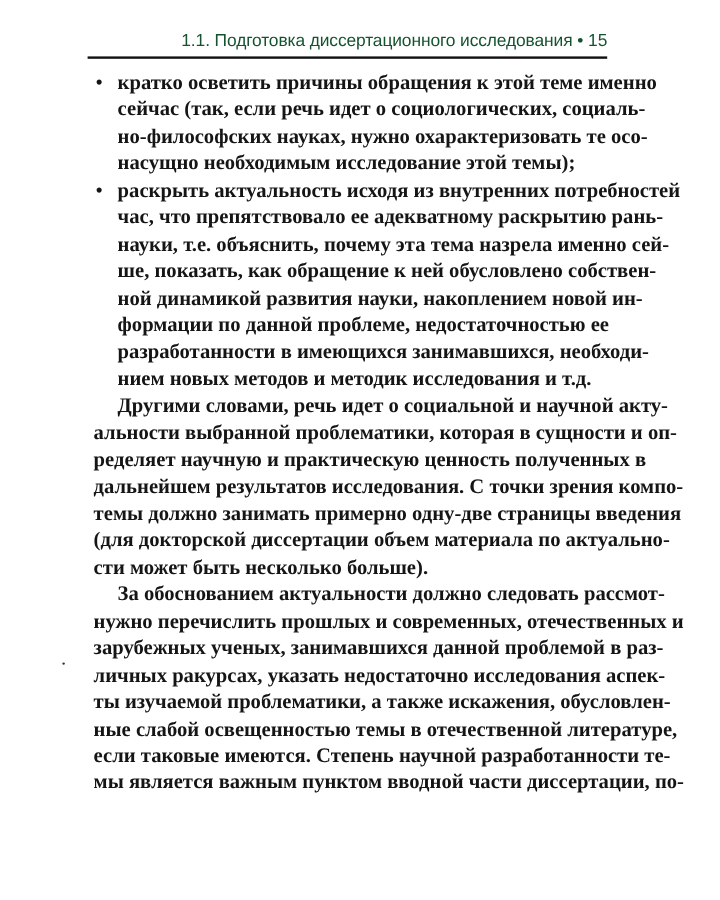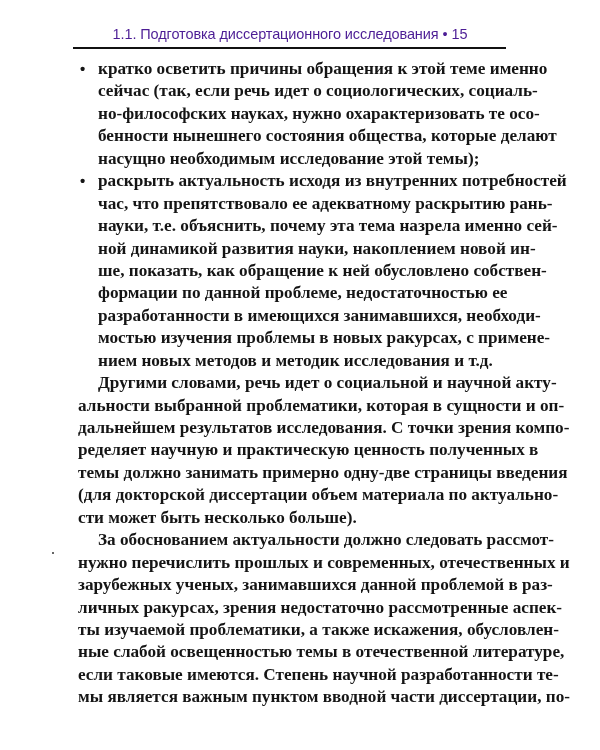--- a/index.html
+++ b/index.html
@@ -3,22 +3,22 @@
 <meta charset="utf-8">
 <style>
   html, body { margin: 0; padding: 0; }
   body {
     width: 600px; height: 750px; background: #ffffff; position: relative; overflow: hidden;
     color: #111111;
   }
   .page { position: absolute; left: 0; top: 0; width: 600px; height: 750px; }
   .running-head {
     position: absolute; left: 74px; top: 22px; width: 432px; height: 24px;
-    text-align: center; font-family: "Liberation Sans", sans-serif; font-size: 14.5px;
-    line-height: 24px; color: #4c1d95; letter-spacing: -0.1px;
+    text-align: right; font-family: "Liberation Sans", sans-serif; font-size: 14.5px;
+    line-height: 24px; color: #14532d; letter-spacing: -0.1px;
   }
   .running-head .sep { margin: 0 4px; }
   .rule {
     position: absolute; left: 73px; top: 47px; width: 433px; height: 2px; background: #111;
   }
   .body-text {
     position: absolute; left: 78px; top: 58px; width: 428px;
     font-family: "Liberation Serif", serif; font-size: 17.2px; line-height: 22.45px;
     font-weight: bold; color: #151515;
   }
@@ -41,51 +41,49 @@
     <span>1.1. Подготовка диссертационного исследования</span><span class="sep">•</span><span>15</span>
   </div>
   <div class="rule"></div>
 
   <div class="body-text">
 
     <div>
       <span class="line bullet-line"><span class="bullet">•</span><span>кратко осветить причины обращения к этой теме именно</span></span>
       <span class="line indent-cont">сейчас (так, если речь идет о социологических, социаль-</span>
       <span class="line indent-cont">но-философских науках, нужно охарактеризовать те осо-</span>
-      <span class="line indent-cont">бенности нынешнего состояния общества, которые делают</span>
       <span class="line indent-cont last">насущно необходимым исследование этой темы);</span>
     </div>
 
     <div>
       <span class="line bullet-line"><span class="bullet">•</span><span>раскрыть актуальность исходя из внутренних потребностей</span></span>
       <span class="line indent-cont">час, что препятствовало ее адекватному раскрытию рань-</span>
       <span class="line indent-cont">науки, т.е. объяснить, почему эта тема назрела именно сей-</span>
+      <span class="line indent-cont">ше, показать, как обращение к ней обусловлено собствен-</span>
       <span class="line indent-cont">ной динамикой развития науки, накоплением новой ин-</span>
-      <span class="line indent-cont">ше, показать, как обращение к ней обусловлено собствен-</span>
       <span class="line indent-cont">формации по данной проблеме, недостаточностью ее</span>
       <span class="line indent-cont">разработанности в имеющихся занимавшихся, необходи-</span>
-      <span class="line indent-cont">мостью изучения проблемы в новых ракурсах, с примене-</span>
       <span class="line indent-cont last">нием новых методов и методик исследования и т.д.</span>
     </div>
 
     <div>
       <span class="line para-first">Другими словами, речь идет о социальной и научной акту-</span>
       <span class="line">альности выбранной проблематики, которая в сущности и оп-</span>
+      <span class="line">ределяет научную и практическую ценность полученных в</span>
       <span class="line">дальнейшем результатов исследования. С точки зрения компо-</span>
-      <span class="line">ределяет научную и практическую ценность полученных в</span>
       <span class="line">темы должно занимать примерно одну-две страницы введения</span>
       <span class="line">(для докторской диссертации объем материала по актуально-</span>
       <span class="line last">сти может быть несколько больше).</span>
     </div>
 
     <div>
       <span class="line para-first">За обоснованием актуальности должно следовать рассмот-</span>
       <span class="line">нужно перечислить прошлых и современных, отечественных и</span>
       <span class="line">зарубежных ученых, занимавшихся данной проблемой в раз-</span>
-      <span class="line">личных ракурсах, зрения недостаточно рассмотренные аспек-</span>
+      <span class="line">личных ракурсах, указать недостаточно исследования аспек-</span>
       <span class="line">ты изучаемой проблематики, а также искажения, обусловлен-</span>
       <span class="line">ные слабой освещенностью темы в отечественной литературе,</span>
       <span class="line">если таковые имеются. Степень научной разработанности те-</span>
       <span class="line">мы является важным пунктом вводной части диссертации, по-</span>
 
     </div>
   </div>
   <div class="stray-dot"></div>
 </div>
 

